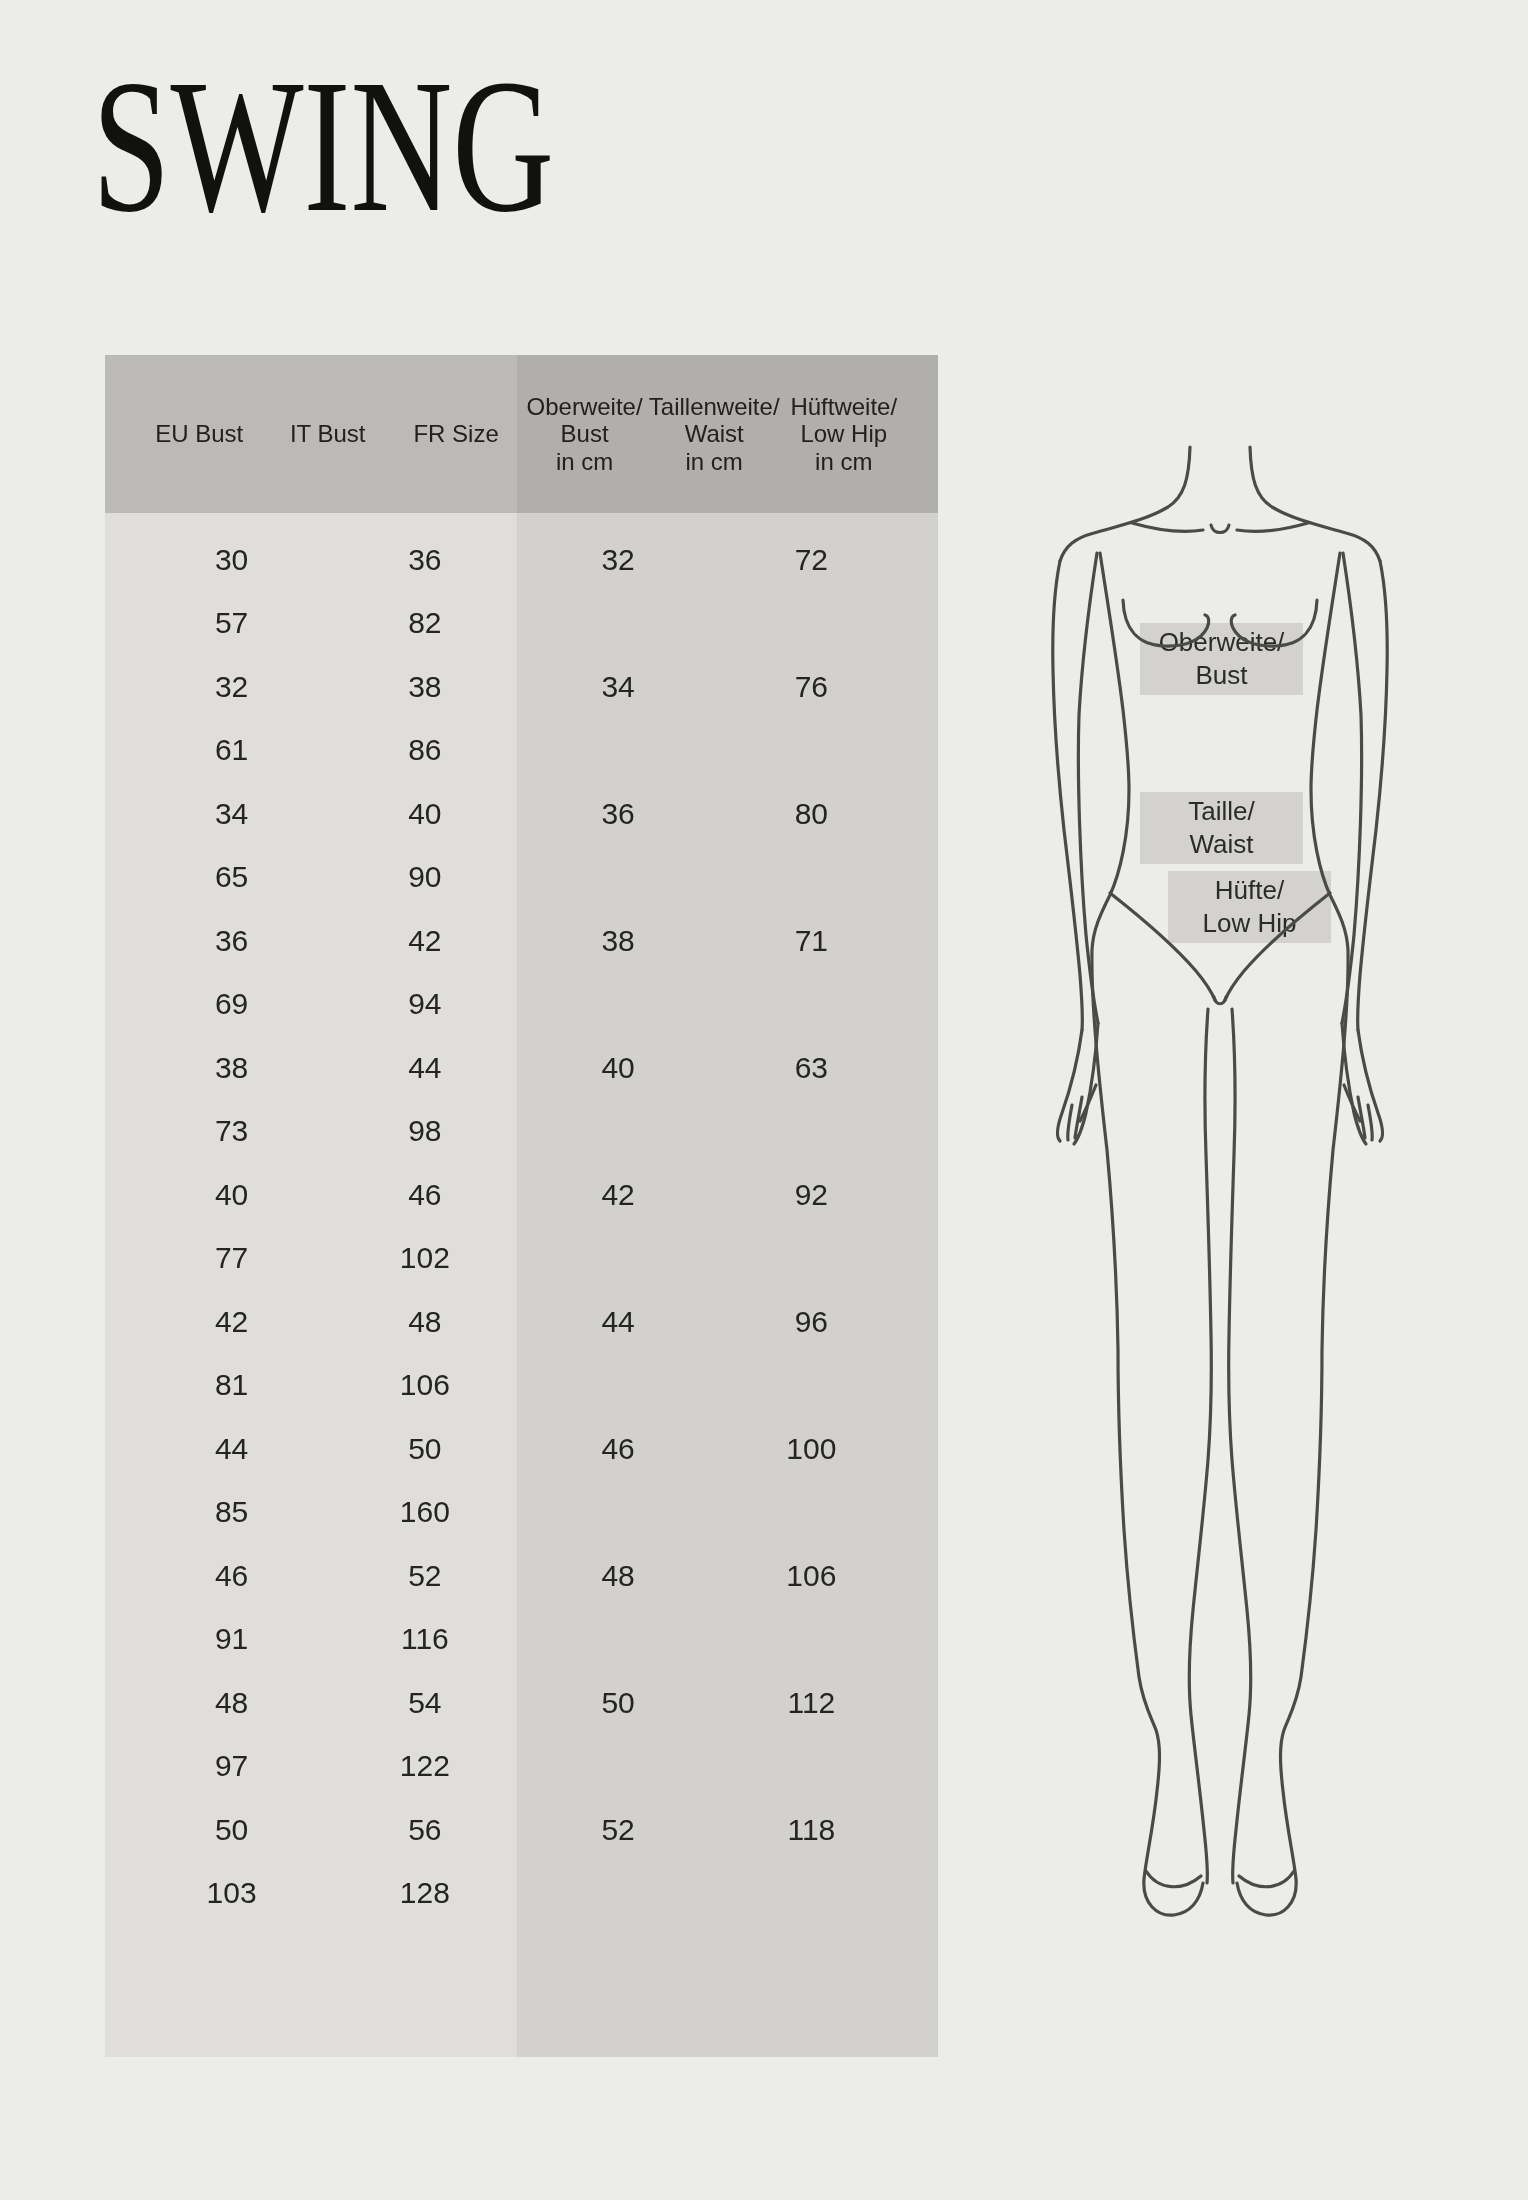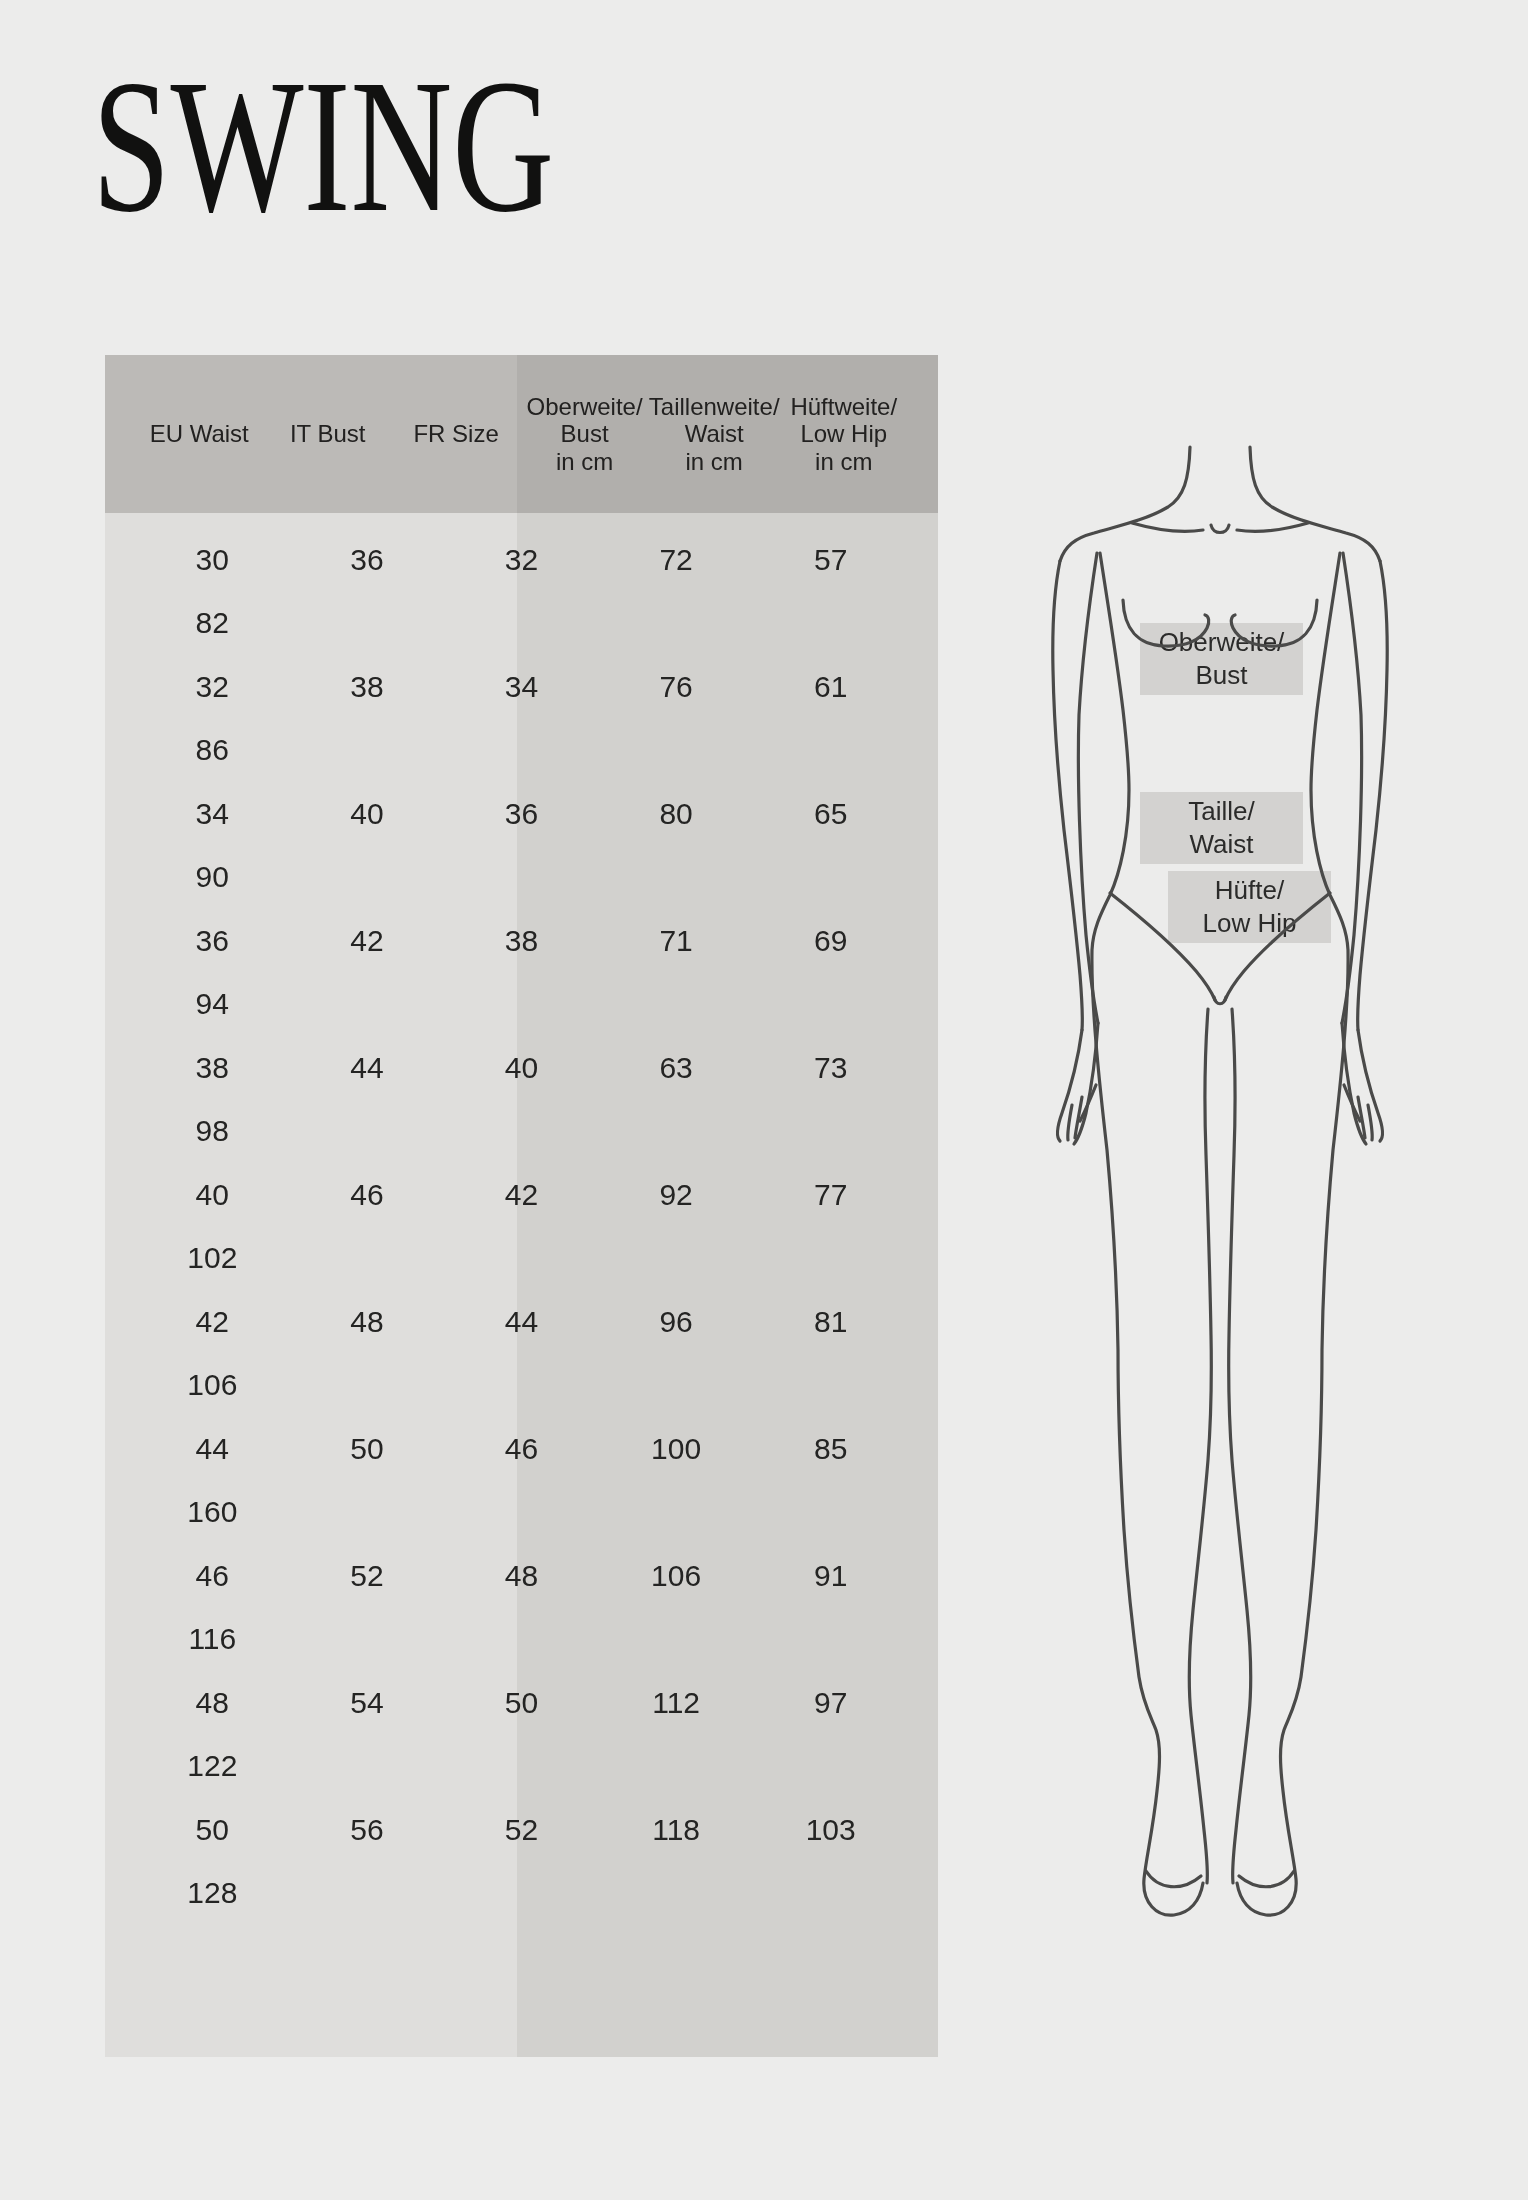--- a/index.html
+++ b/index.html
@@ -30,21 +30,21 @@
     display:grid;grid-template-columns:repeat(6,1fr);
     align-items:center;z-index:2;
   }
   .hcell{
     display:flex;flex-direction:column;align-items:center;justify-content:center;
     font-size:24px;line-height:27.5px;white-space:nowrap;text-align:center;
     color:#222120;
   }
   .table-body{position:absolute;left:30px;right:30px;top:173px;z-index:2;}
   .trow{
-    height:127px;display:grid;grid-template-columns:repeat(5,1fr);
+    height:127px;display:grid;grid-template-columns:repeat(4,1fr);
     align-items:center;
   }
   .tcell{text-align:center;font-size:30px;color:#242423;}
 
   
   .measure-label{
     position:absolute;left:1140px;width:163px;height:72px;
     background:#d3d2d0;z-index:1;
     display:flex;flex-direction:column;align-items:center;justify-content:center;
     font-size:26px;line-height:33px;color:#2b2b2a;text-align:center;white-space:nowrap;
@@ -69,21 +69,21 @@
   </div>
 
   <div class="size-table">
     <div class="bg header-left"></div>
     <div class="bg header-right"></div>
     <div class="bg body-left"></div>
     <div class="bg body-right"></div>
 
     <div class="header-row">
       <div class="hcell">
-        <span>EU Waist</span>
+        <span>EU Bust</span>
       </div>
       <div class="hcell">
         <span>IT Bust</span>
       </div>
       <div class="hcell">
         <span>FR Size</span>
       </div>
       <div class="hcell">
         <span>Oberweite/</span>
         <span>Bust</span>

